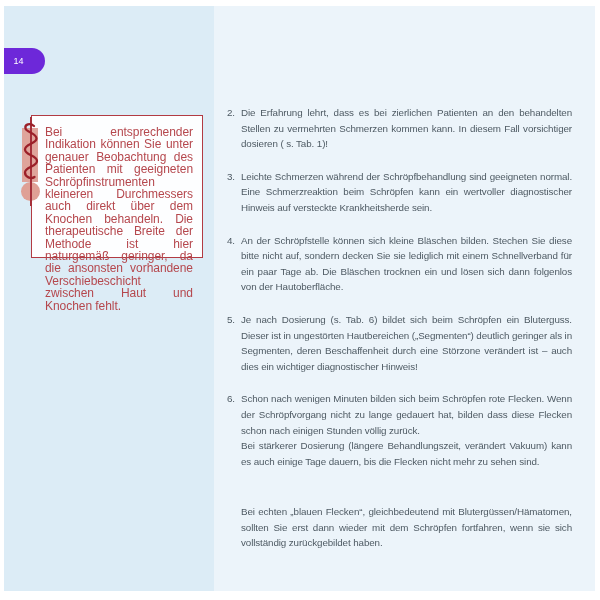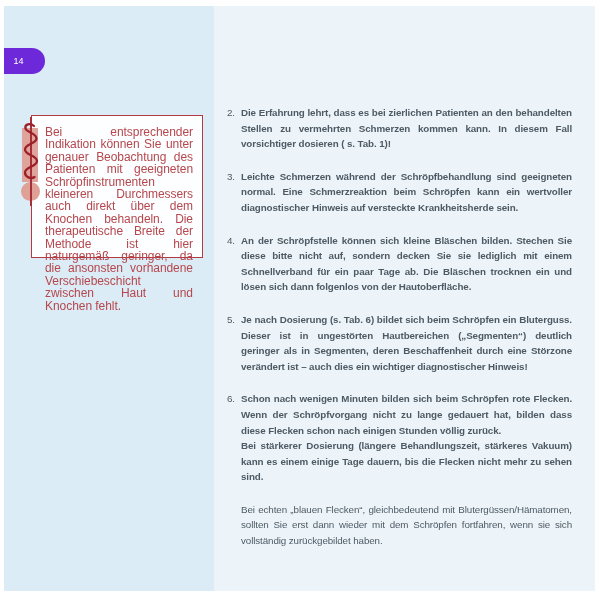--- a/index.html
+++ b/index.html
@@ -56,24 +56,24 @@
   }
   .snake-svg { position:absolute; left:20px; top:122px; }
 
   .main-text {
     position:absolute; left:227px; top:105px; width:345px;
     color:#4e5a63;
     font-size:9.8px; line-height:15.6px; letter-spacing:-0.1px;
   }
   .list-item { display:flex; margin-bottom:17px; }
   .item-num { width:14px; flex:none; }
-  .item-body { flex:1; text-align:justify;font-weight:bold; }
+  .item-body { flex:1; text-align:justify; }
   .item-body .para2 { margin:0; }
   .closing-para {
-    margin-left:14px; margin-top:17px;
+    margin-left:14px; margin-top:35px;
     text-align:justify;
   }
 </style>
 </head>
 <body>
 
 <div class="panel panel-left"></div>
 <div class="panel panel-right"></div>
 
 <div class="page-tab">
@@ -116,19 +116,19 @@
 
   <div class="list-item">
     <div class="item-num">5.</div>
     <div class="item-body">Je nach Dosierung (s. Tab. 6) bildet sich beim Schröpfen ein Bluterguss. Dieser ist in ungestörten Hautbereichen („Segmenten“) deutlich geringer als in Segmenten, deren Beschaffenheit durch eine Störzone verändert ist – auch dies ein wichtiger diagnostischer Hinweis!</div>
   </div>
 
   <div class="list-item">
     <div class="item-num">6.</div>
     <div class="item-body">
       <div class="para1">Schon nach wenigen Minuten bilden sich beim Schröpfen rote Flecken. Wenn der Schröpfvorgang nicht zu lange gedauert hat, bilden dass diese Flecken schon nach einigen Stunden völlig zurück.</div>
-      <div class="para2">Bei stärkerer Dosierung (längere Behandlungszeit, stärkeres Vakuum) kann es einem einige Tage dauern, bis die Flecken nicht mehr zu sehen sind.</div>
+      <div class="para2">Bei stärkerer Dosierung (längere Behandlungszeit, verändert Vakuum) kann es auch einige Tage dauern, bis die Flecken nicht mehr zu sehen sind.</div>
     </div>
   </div>
 
   <div class="closing-para">Bei echten „blauen Flecken“, gleichbedeutend mit Blutergüssen/Hämatomen, sollten Sie erst dann wieder mit dem Schröpfen fortfahren, wenn sie sich vollständig zurückgebildet haben.</div>
 
 </div>
 
 </body></html>

